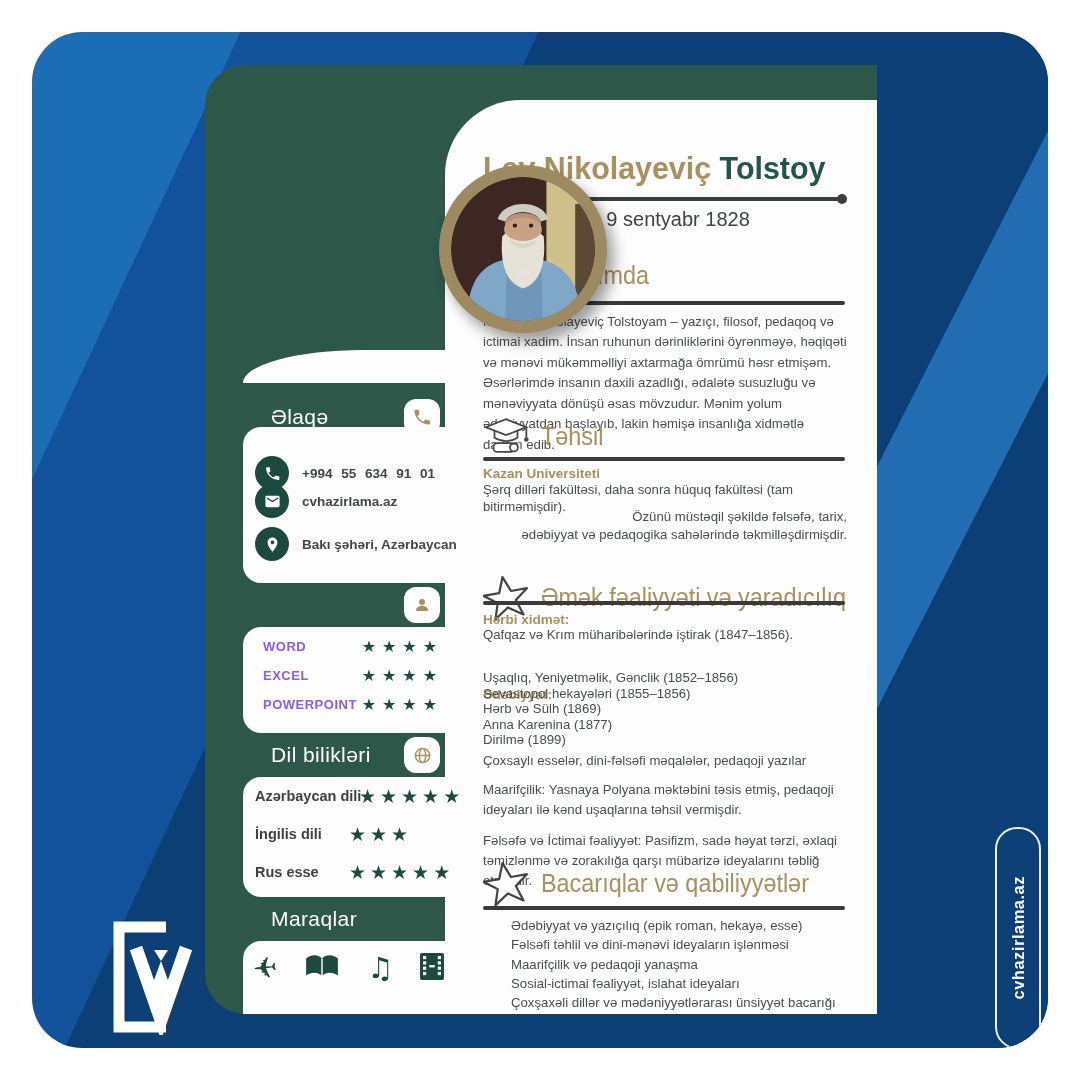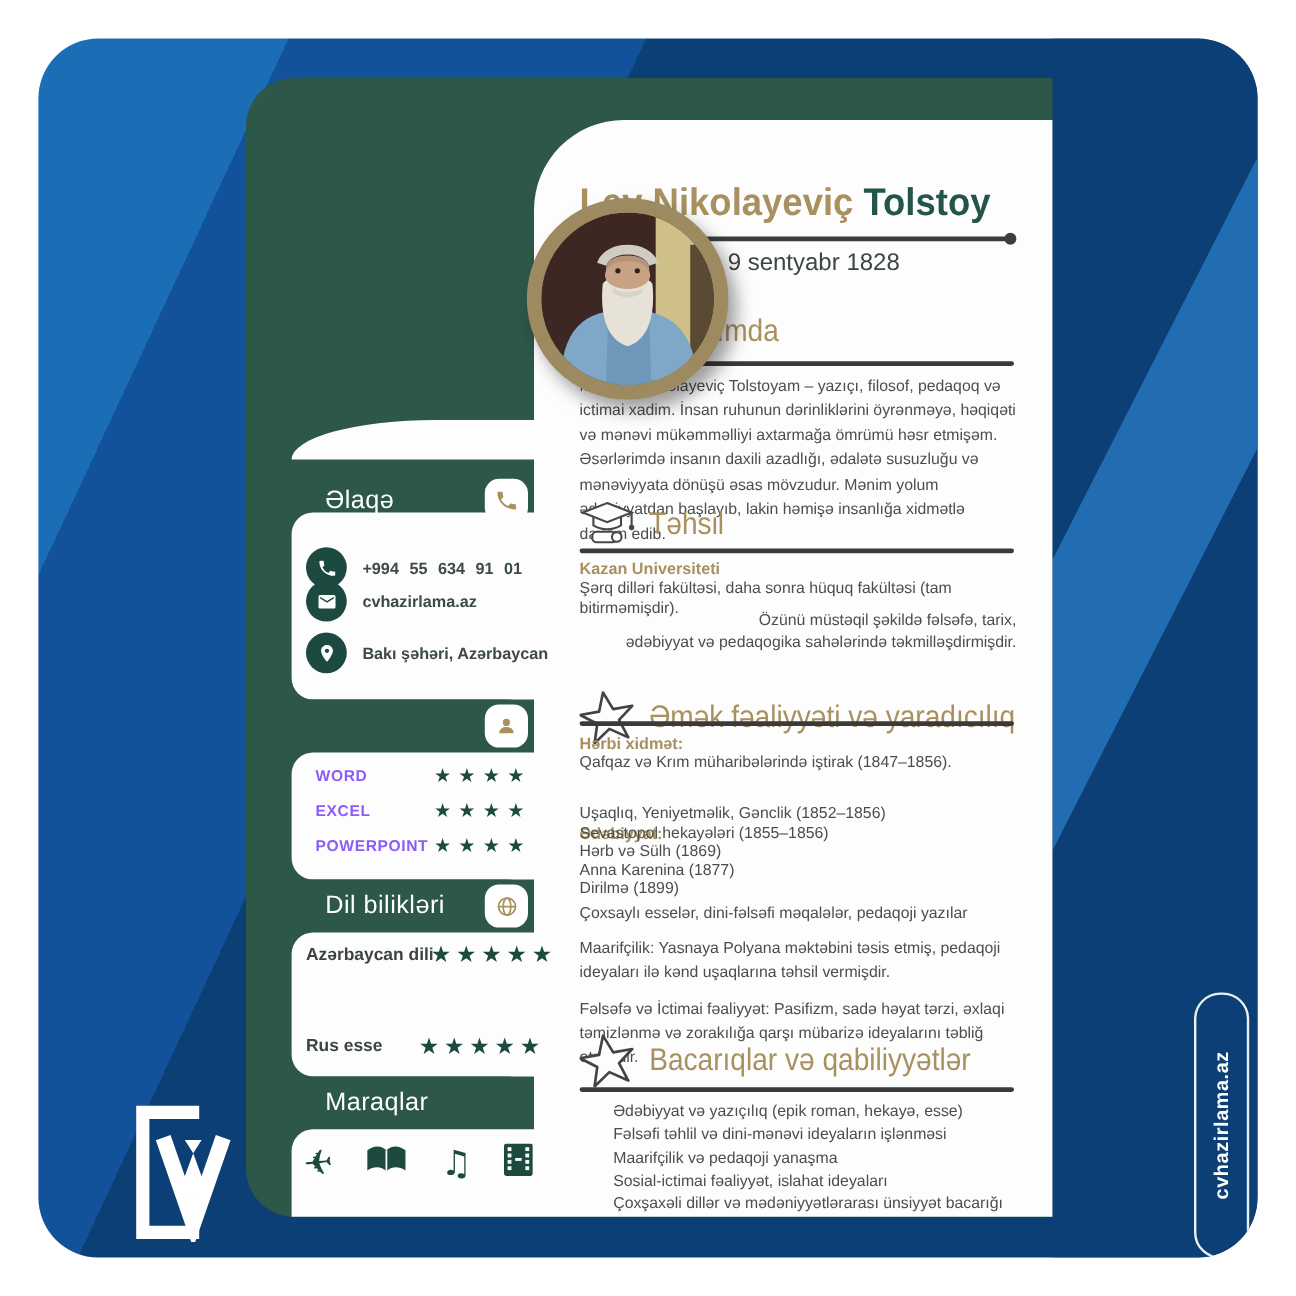--- a/index.html
+++ b/index.html
@@ -285,20 +285,24 @@
           <ellipse cx="12" cy="12" rx="4" ry="9"></ellipse>
           <path d="M3,12h18"></path>
         </svg>
     </span>
   </div>
   <div class="side-box" style="top:712px;height:120px;border-radius:18px 0 0 18px;">
     <div class="l-row" style="top:4px;">
       <span class="l-name">Azərbaycan dili</span>
       <span class="l-stars" style="left:104px;">★★★★★</span>
     </div>
+    <div class="l-row" style="top:42px;">
+      <span class="l-name">İngilis dili</span>
+      <span class="l-stars">★★★</span>
+    </div>
     <div class="l-row" style="top:80px;">
       <span class="l-name">Rus esse</span>
       <span class="l-stars">★★★★★</span>
     </div>
   </div>
 
   <div class="pill" style="top:832px;">
     <span class="pill-label">Maraqlar</span>
   </div>
   <div class="side-box" style="top:876px;height:73px;border-radius:18px 0 0 0;">

